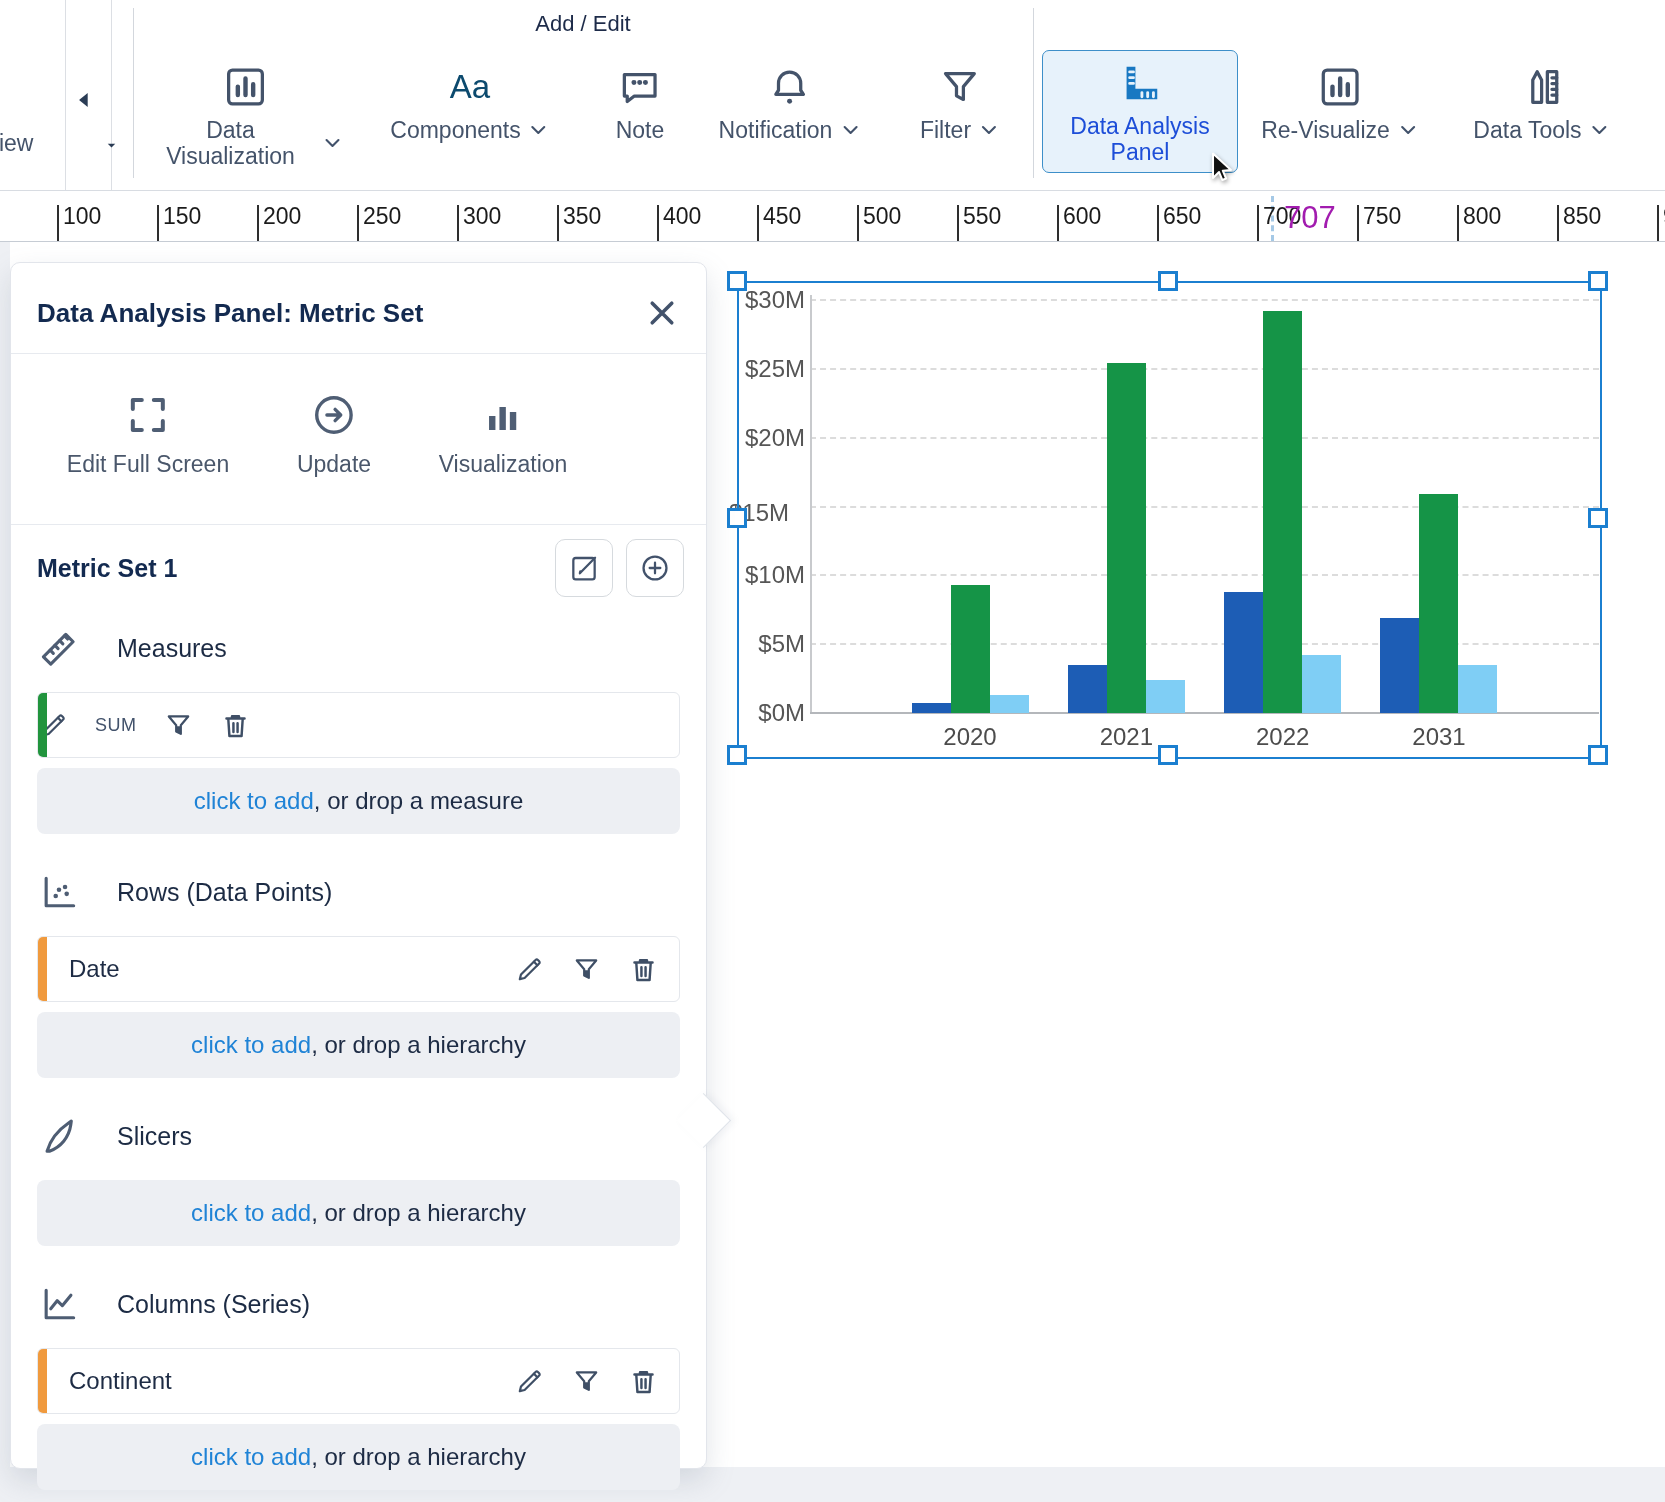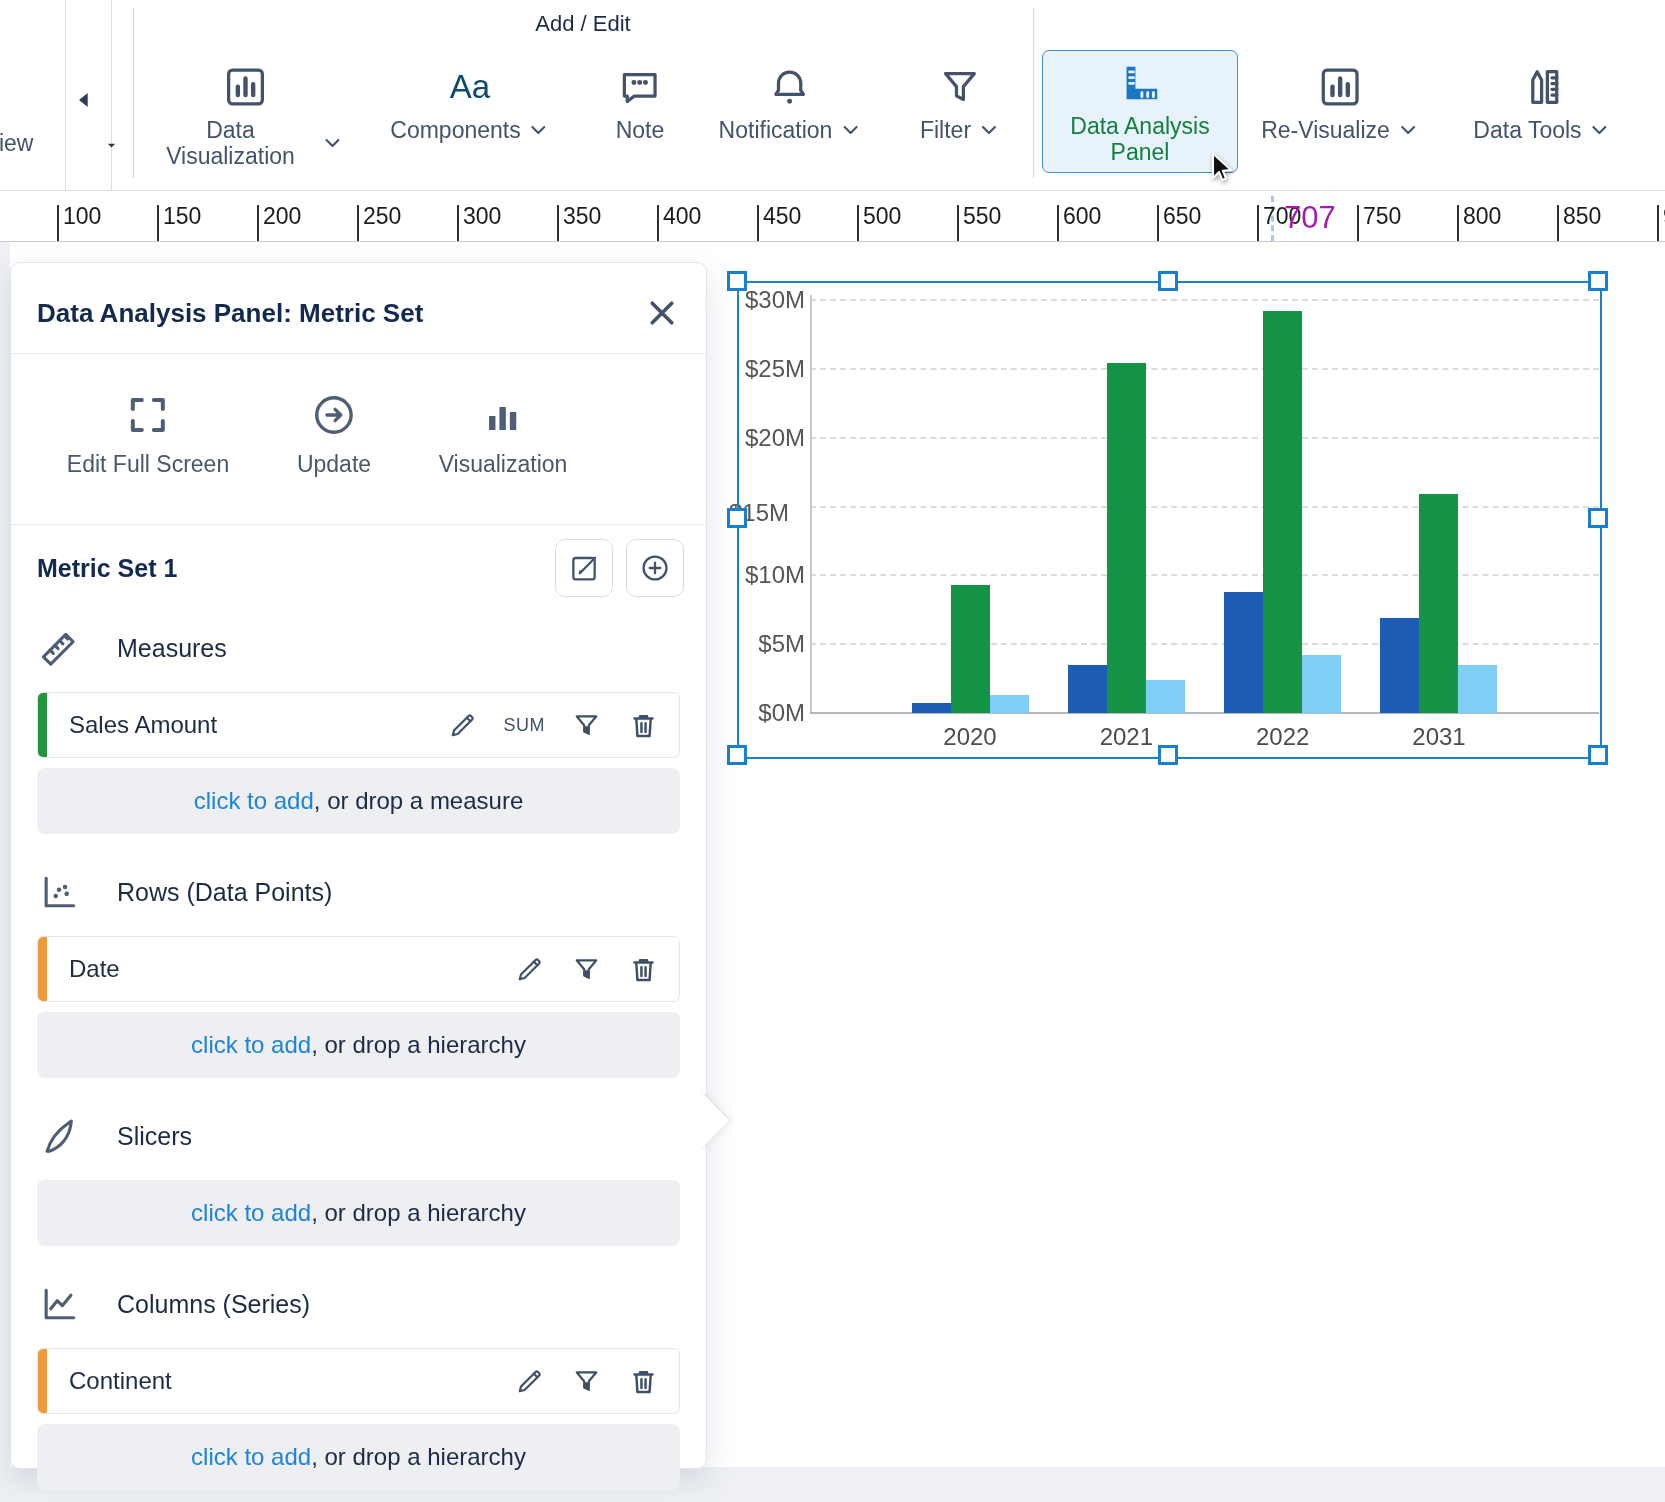--- a/index.html
+++ b/index.html
@@ -23,21 +23,21 @@
   .tb-item{position:absolute;top:64px;display:flex;flex-direction:column;align-items:center;
            transform:translateX(-50%);color:#44536a;cursor:default;}
   .tb-icon svg{width:46px;height:46px}
   .aa{font-size:33px;font-weight:500;line-height:46px;color:#0c4a6e}
   .lblrow{display:flex;align-items:center;gap:7px;margin-top:7px;}
   .tb-label{font-size:23px;line-height:26px;text-align:center;white-space:nowrap;}
   .tb-label.two{white-space:normal;max-width:168px;}
   .chev svg{width:22px;height:22px;color:#42526b}
   .tb-item.active{top:50px;background:#e7f2fb;border:1.5px solid #3d8fc9;border-radius:7px;
                   padding:9px 13px 7px;color:#1878c2;}
-  .tb-item.active .tb-label{color:#15803d}
+  .tb-item.active .tb-label{color:#1d4ed8}
   .tb-item.active .tb-icon svg{color:#1878c2}
   
   .ruler{position:absolute;left:0;top:190px;width:1665px;height:51px;background:#fff;
          border-bottom:1px solid #c6ccd4;z-index:5;overflow:hidden;}
   .tick{position:absolute;top:15px;width:2px;height:36px;background:#2e2e2e;}
   .ticklbl{position:absolute;top:13px;font-size:23px;color:#1b1b1b;white-space:nowrap;}
   .guide{position:absolute;left:1271px;top:6px;height:45px;border-left:3px dashed #a5c9e6;}
   .cursor-pos{position:absolute;left:1284px;top:10px;font-size:31px;color:#a21caf;z-index:2;}
   
   .workspace{position:absolute;left:0;top:241px;width:1665px;height:1261px;background:#fff;}
@@ -382,21 +382,20 @@
             <span class="sicon">
               <svg viewBox="0 0 24 24" fill="none" stroke="currentColor" stroke-width="1.7" stroke-linecap="round" stroke-linejoin="round">
                 <path d="M3.5 16.8 15.7 4.6l4 4L7.5 20.8z"></path>
                 <path d="m7.2 13.2 1.7 1.7M9.8 10.6l1.7 1.7M12.4 8l1.7 1.7M15 5.4l1.7 1.7"></path>
               </svg>
             </span>
             <span class="stext">Measures</span>
           </div>
           <div class="field-row">
             <span class="accent" style="background:#21943d"></span>
-            <span class="fname">Sales Amount</span>
             <span class="ficons">
               <span class="fi">
                 <svg viewBox="0 0 24 24" fill="none" stroke="currentColor" stroke-width="1.7" stroke-linecap="round" stroke-linejoin="round">
                   <path d="M4.5 19.5l.9-3.6L16.7 4.6c.5-.5 1.3-.5 1.8 0l1 1c.5.5.5 1.3 0 1.8L8.2 18.6z"></path>
                   <path d="M15.4 6l2.7 2.7"></path>
                 </svg>
               </span>
               <span class="agg">SUM</span>
               <span class="fi">
                 <svg viewBox="0 0 24 24" fill="none" stroke="currentColor" stroke-width="1.7" stroke-linecap="round" stroke-linejoin="round">

